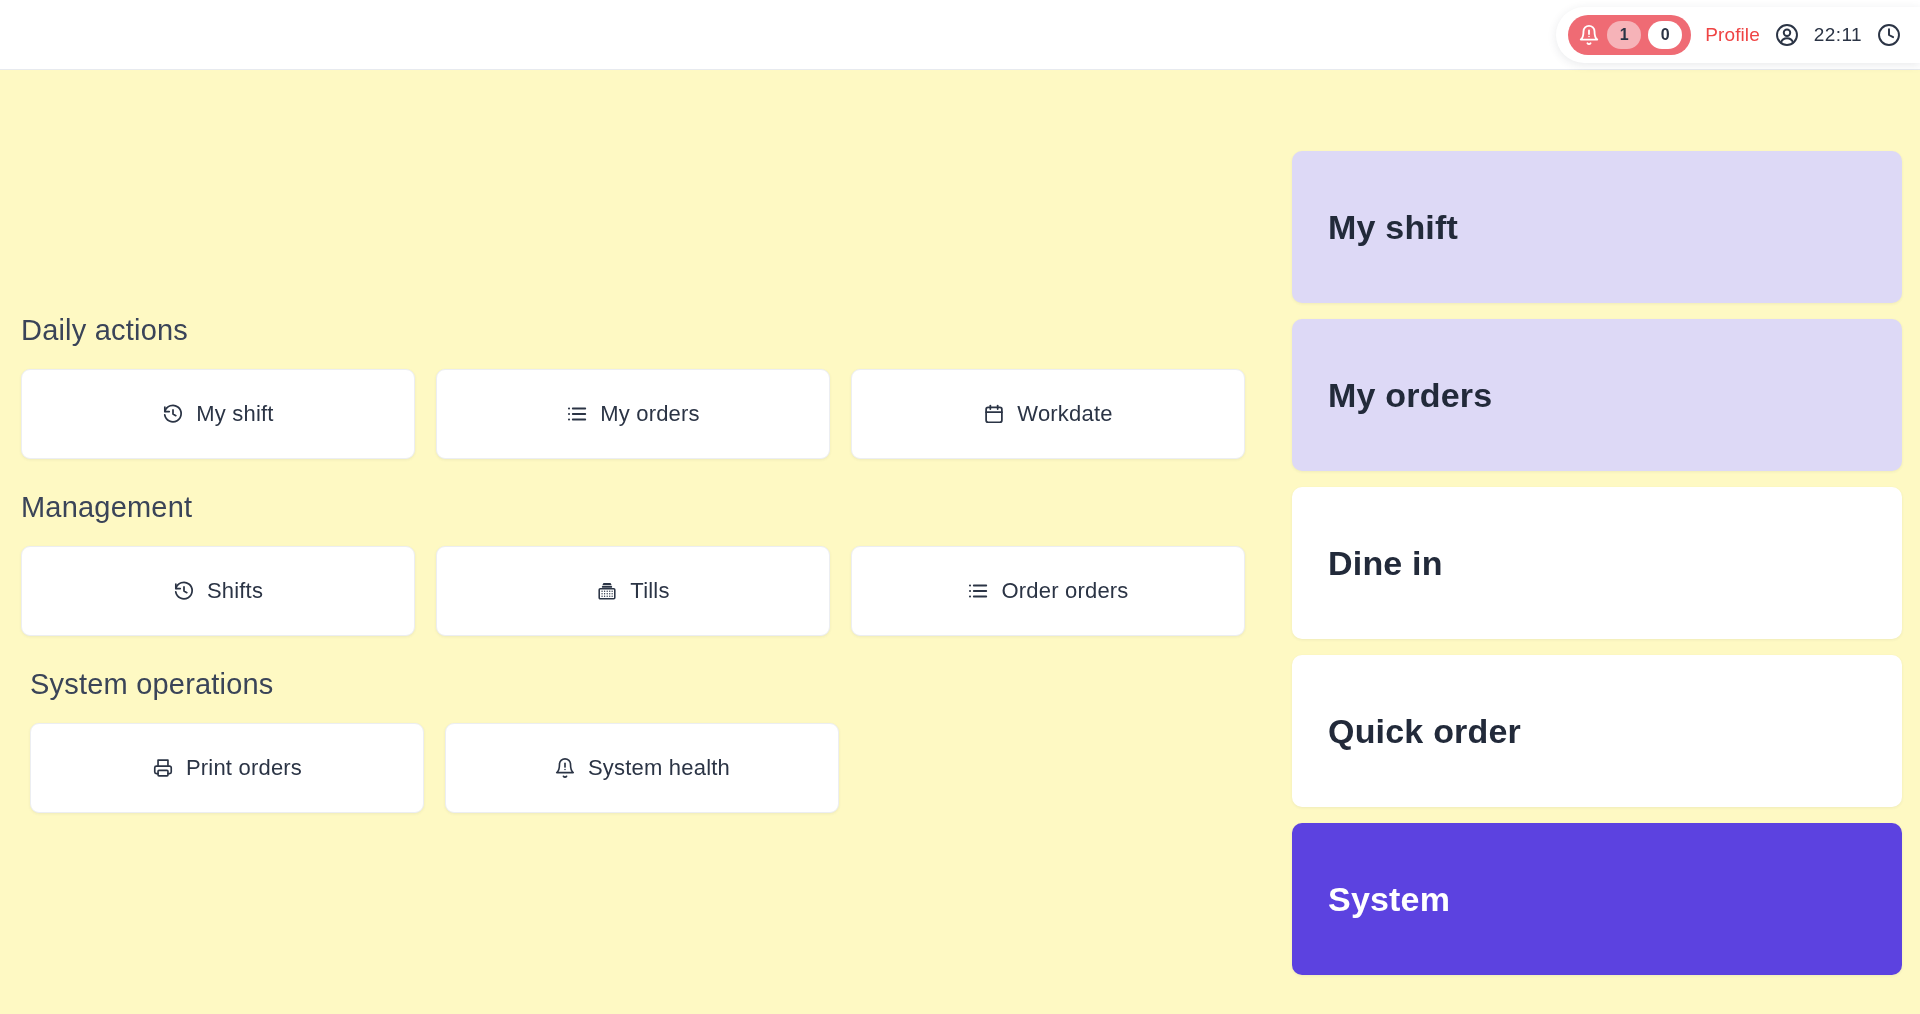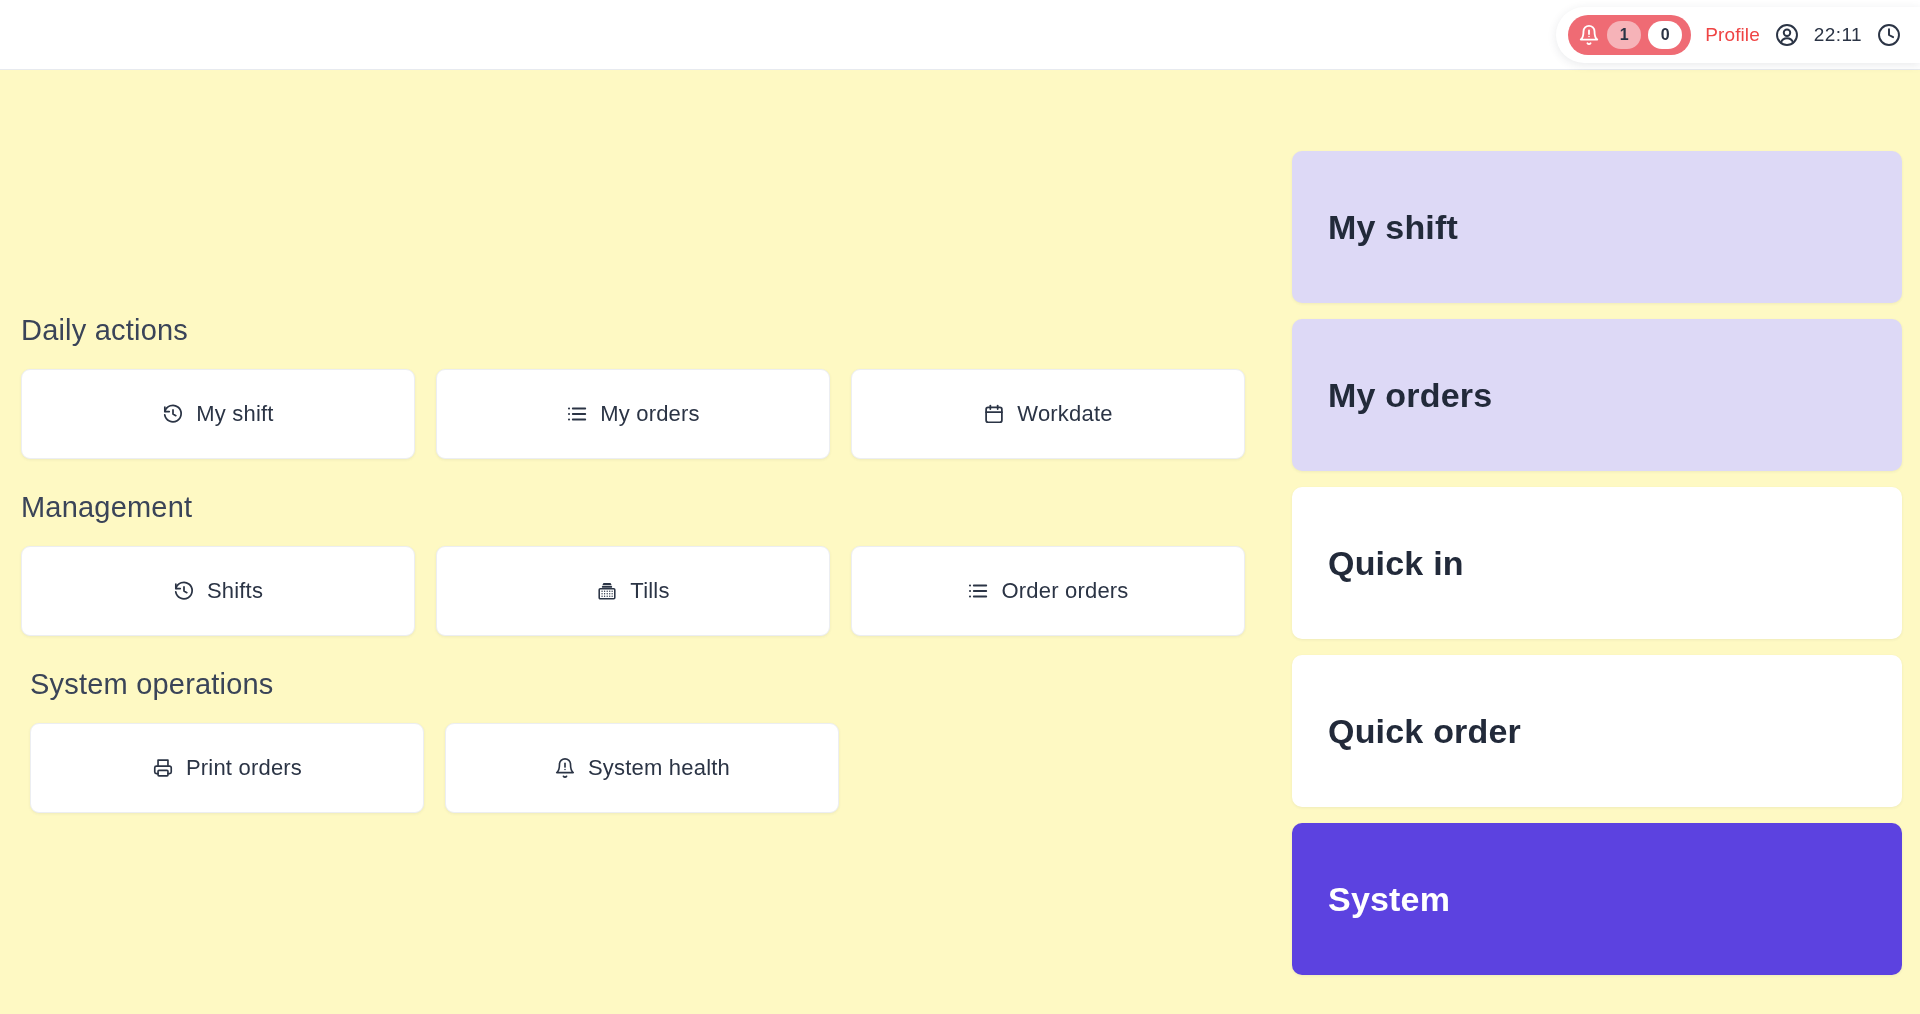--- a/index.html
+++ b/index.html
@@ -348,21 +348,21 @@
 
     <div class="nav-card lavender">
       <span>My shift</span>
     </div>
 
     <div class="nav-card lavender">
       <span>My orders</span>
     </div>
 
     <div class="nav-card white">
-      <span>Quick in</span>
+      <span>Dine in</span>
     </div>
 
     <div class="nav-card white">
       <span>Quick order</span>
     </div>
 
     <div class="nav-card primary">
       <span>System</span>
     </div>
 

